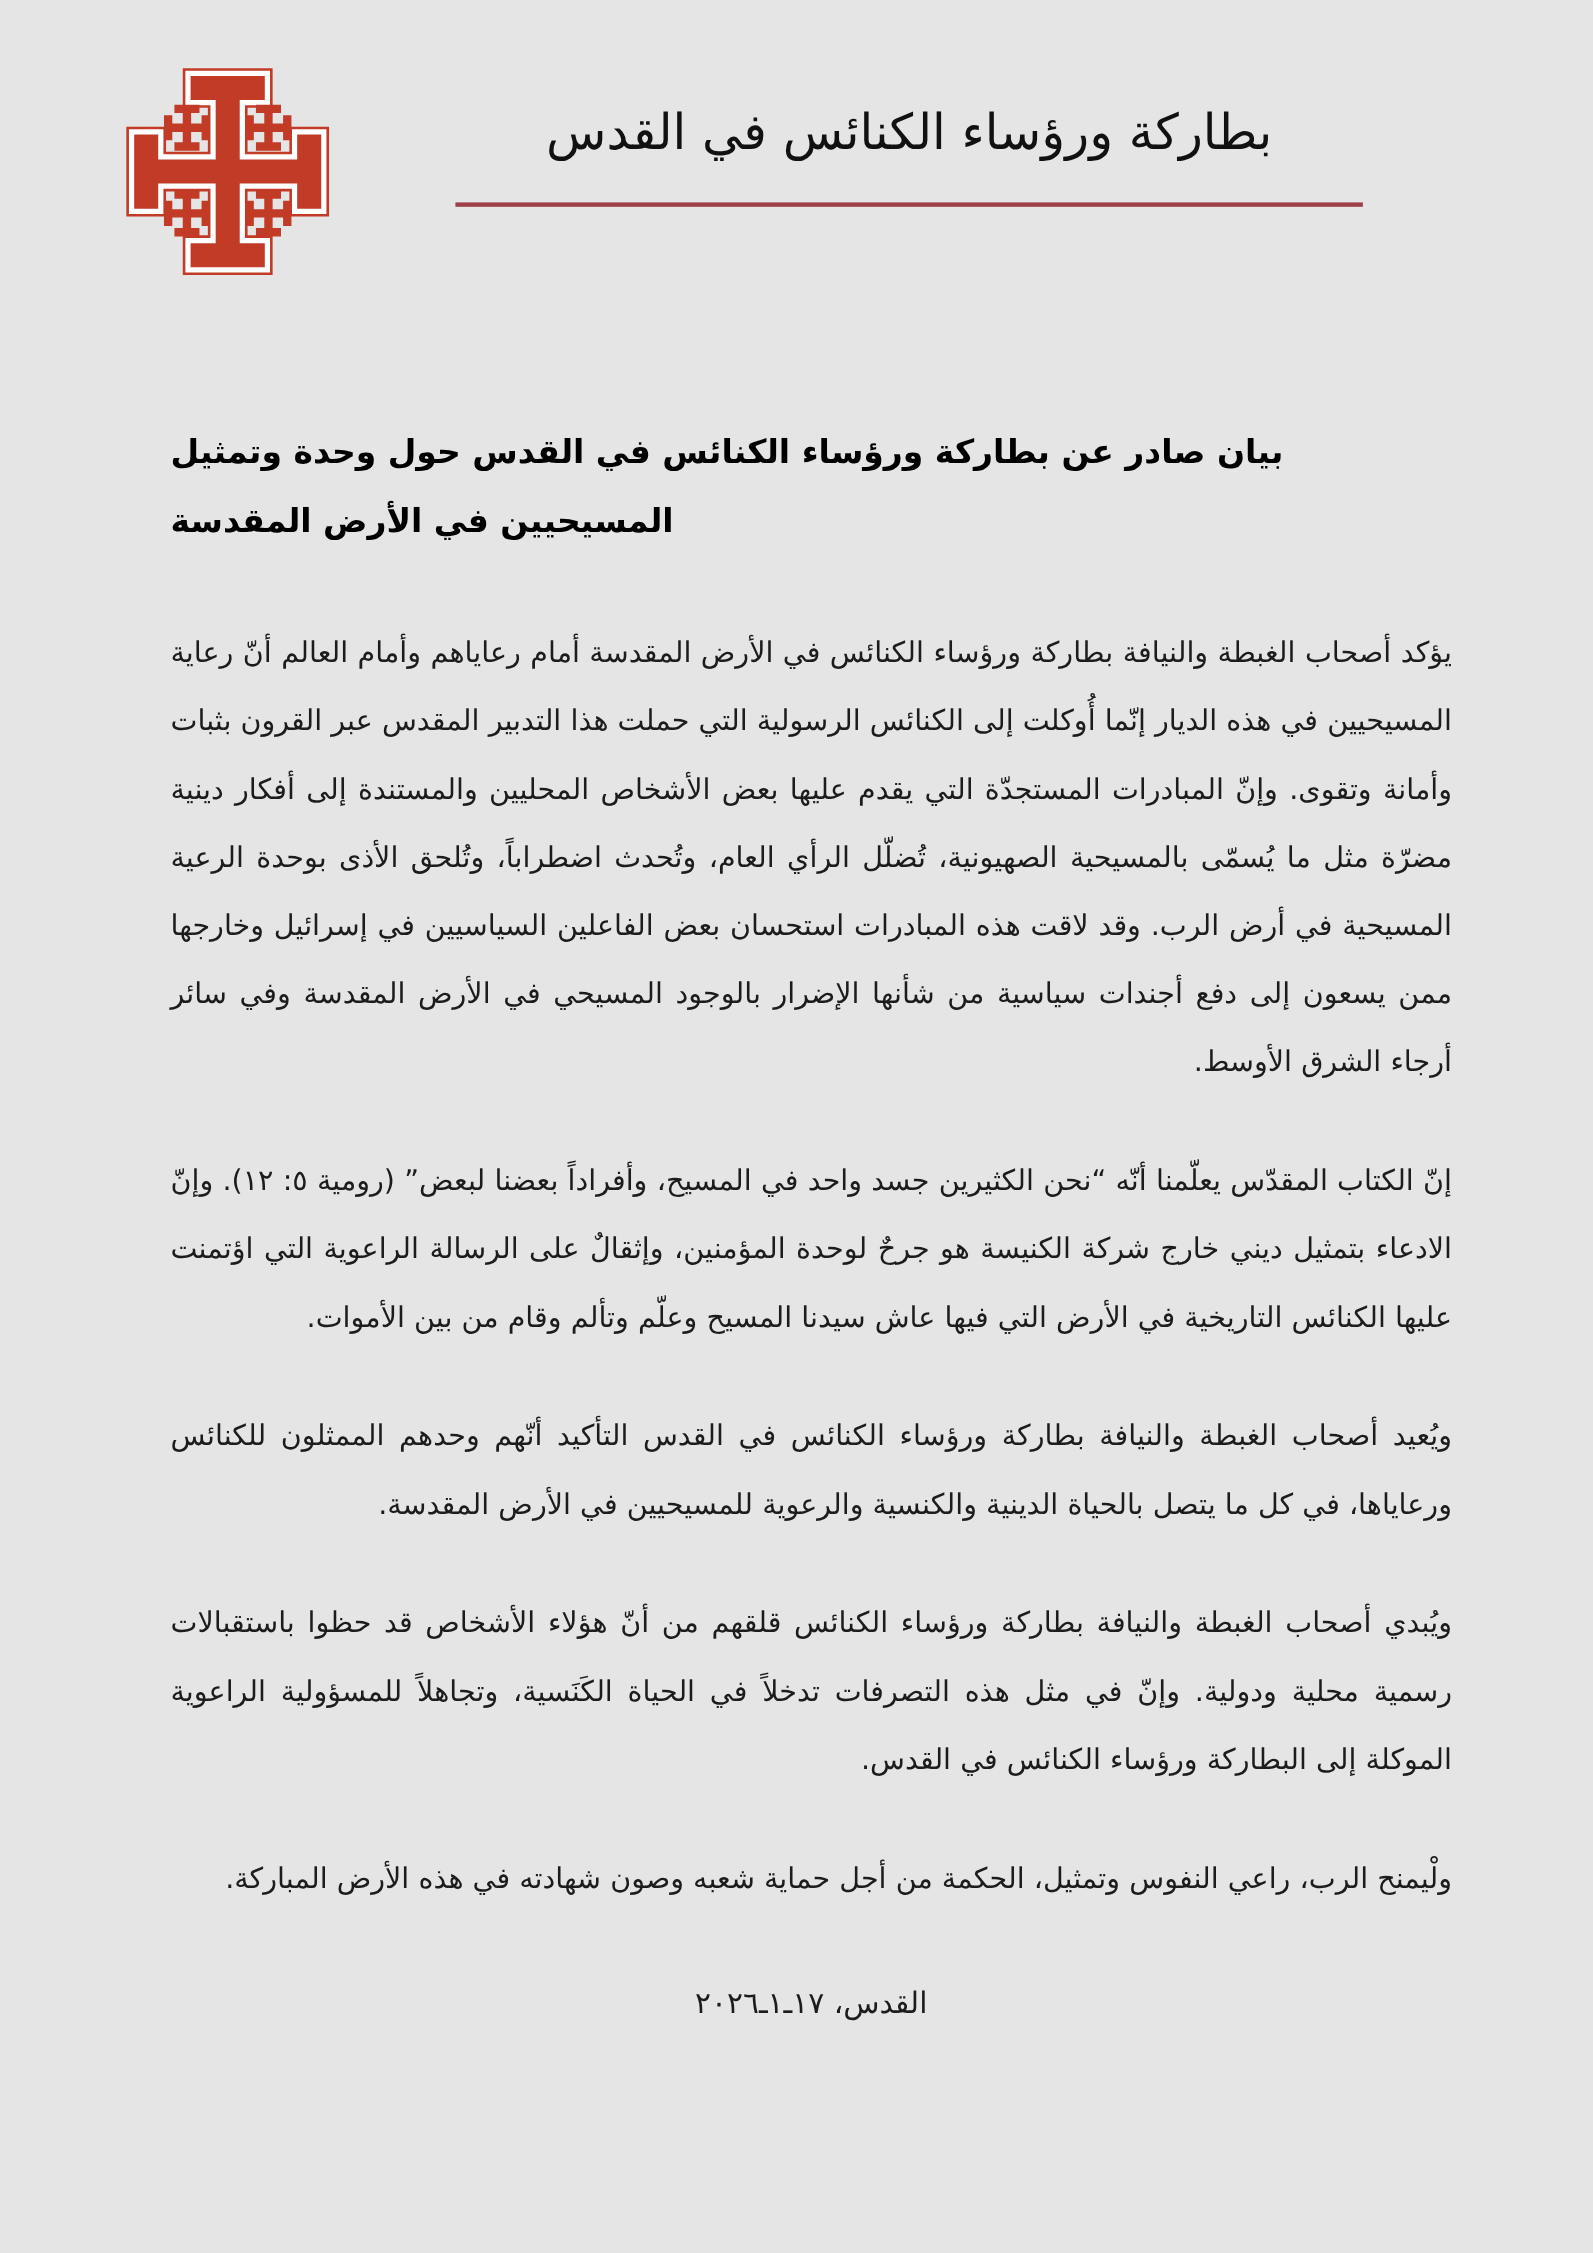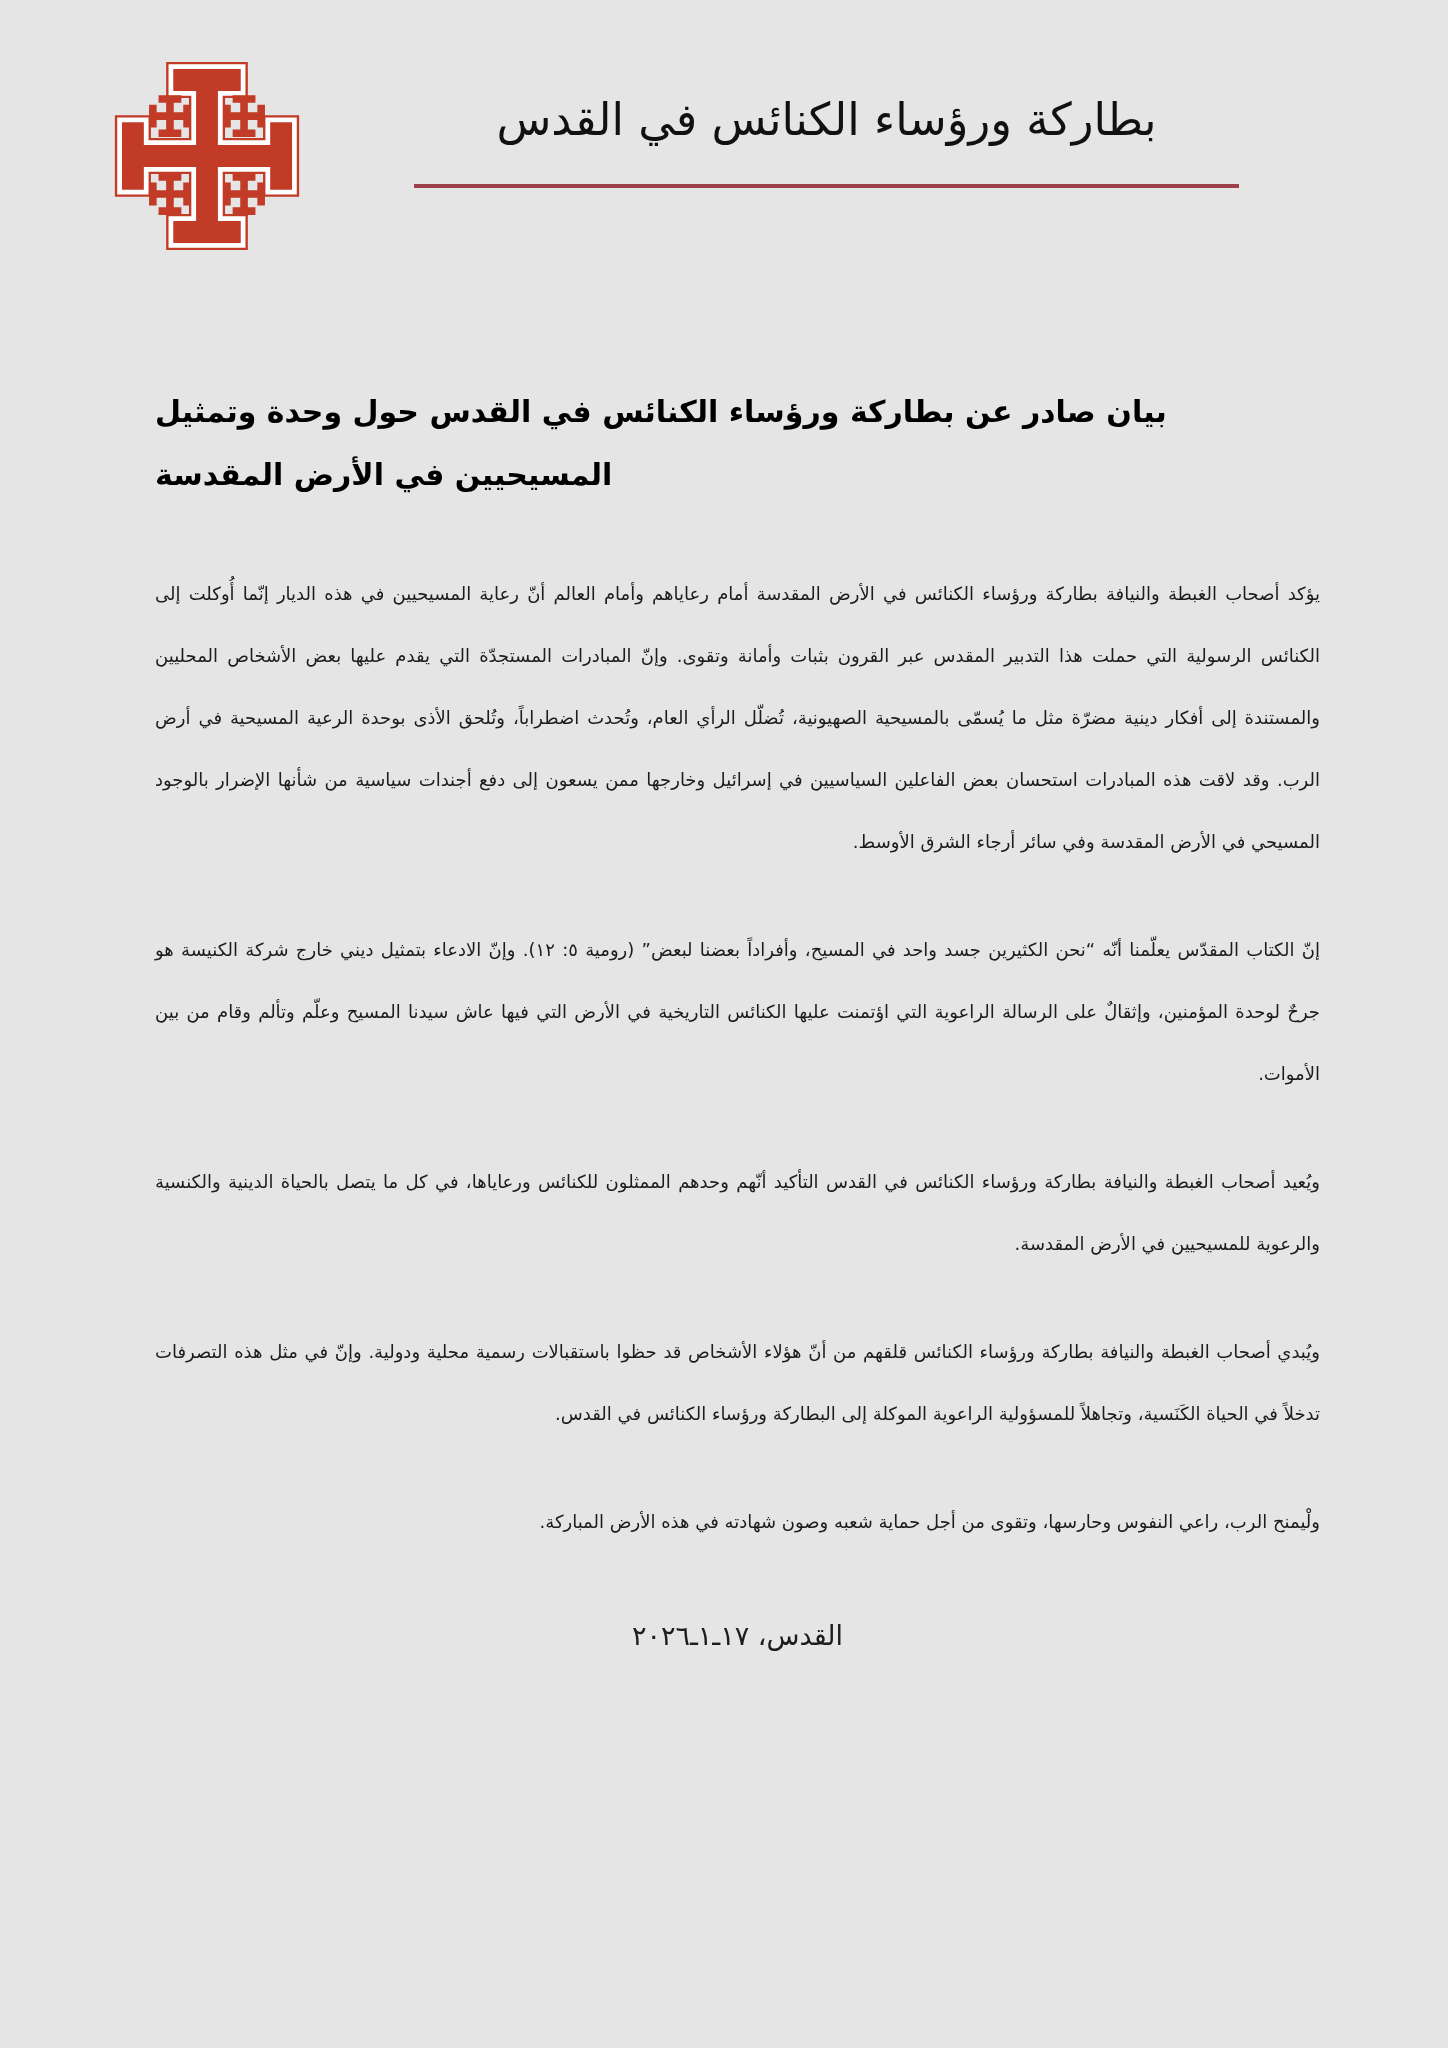--- a/index.html
+++ b/index.html
@@ -60,21 +60,21 @@
   }
   .statement-heading{
     font-size:30px;
     font-weight:bold;
     line-height:63px;
     text-align:left;
     margin:0 0 57px 0;
     color:#000000;
   }
   .body-paragraph{
-    font-size:18px;
+    font-size:26px;
     line-height:62px;
     text-align:justify;
     text-justify:inter-word;
     margin:0 0 46px 0;
   }
   .dateline{
     font-size:27px;
     line-height:62px;
     text-align:center;
     margin-top:52px;
@@ -109,18 +109,18 @@
     <h2 class="statement-heading">بيان صادر عن بطاركة ورؤساء الكنائس في القدس حول وحدة وتمثيل المسيحيين في الأرض المقدسة</h2>
 
     <p class="body-paragraph">يؤكد أصحاب الغبطة والنيافة بطاركة ورؤساء الكنائس في الأرض المقدسة أمام رعاياهم وأمام العالم أنّ رعاية المسيحيين في هذه الديار إنّما أُوكلت إلى الكنائس الرسولية التي حملت هذا التدبير المقدس عبر القرون بثبات وأمانة وتقوى. وإنّ المبادرات المستجدّة التي يقدم عليها بعض الأشخاص المحليين والمستندة إلى أفكار دينية مضرّة مثل ما يُسمّى بالمسيحية الصهيونية، تُضلّل الرأي العام، وتُحدث اضطراباً، وتُلحق الأذى بوحدة الرعية المسيحية في أرض الرب. وقد لاقت هذه المبادرات استحسان بعض الفاعلين السياسيين في إسرائيل وخارجها ممن يسعون إلى دفع أجندات سياسية من شأنها الإضرار بالوجود المسيحي في الأرض المقدسة وفي سائر أرجاء الشرق الأوسط.</p>
 
     <p class="body-paragraph">إنّ الكتاب المقدّس يعلّمنا أنّه “نحن الكثيرين جسد واحد في المسيح، وأفراداً بعضنا لبعض” (رومية ٥: ١٢). وإنّ الادعاء بتمثيل ديني خارج شركة الكنيسة هو جرحٌ لوحدة المؤمنين، وإثقالٌ على الرسالة الراعوية التي اؤتمنت عليها الكنائس التاريخية في الأرض التي فيها عاش سيدنا المسيح وعلّم وتألم وقام من بين الأموات.</p>
 
     <p class="body-paragraph">ويُعيد أصحاب الغبطة والنيافة بطاركة ورؤساء الكنائس في القدس التأكيد أنّهم وحدهم الممثلون للكنائس ورعاياها، في كل ما يتصل بالحياة الدينية والكنسية والرعوية للمسيحيين في الأرض المقدسة.</p>
 
     <p class="body-paragraph">ويُبدي أصحاب الغبطة والنيافة بطاركة ورؤساء الكنائس قلقهم من أنّ هؤلاء الأشخاص قد حظوا باستقبالات رسمية محلية ودولية. وإنّ في مثل هذه التصرفات تدخلاً في الحياة الكَنَسية، وتجاهلاً للمسؤولية الراعوية الموكلة إلى البطاركة ورؤساء الكنائس في القدس.</p>
 
-    <p class="body-paragraph">ولْيمنح الرب، راعي النفوس وحارسها، وتقوى من أجل حماية شعبه وصون شهادته في هذه الأرض المباركة.</p>
+    <p class="body-paragraph">ولْيمنح الرب، راعي النفوس وتمثيل، الحكمة من أجل حماية شعبه وصون شهادته في هذه الأرض المباركة.</p>
 
     <div class="dateline">القدس، ١٧ـ١ـ٢٠٢٦</div>
   </div>
 
 </div>
 
 </body></html>

